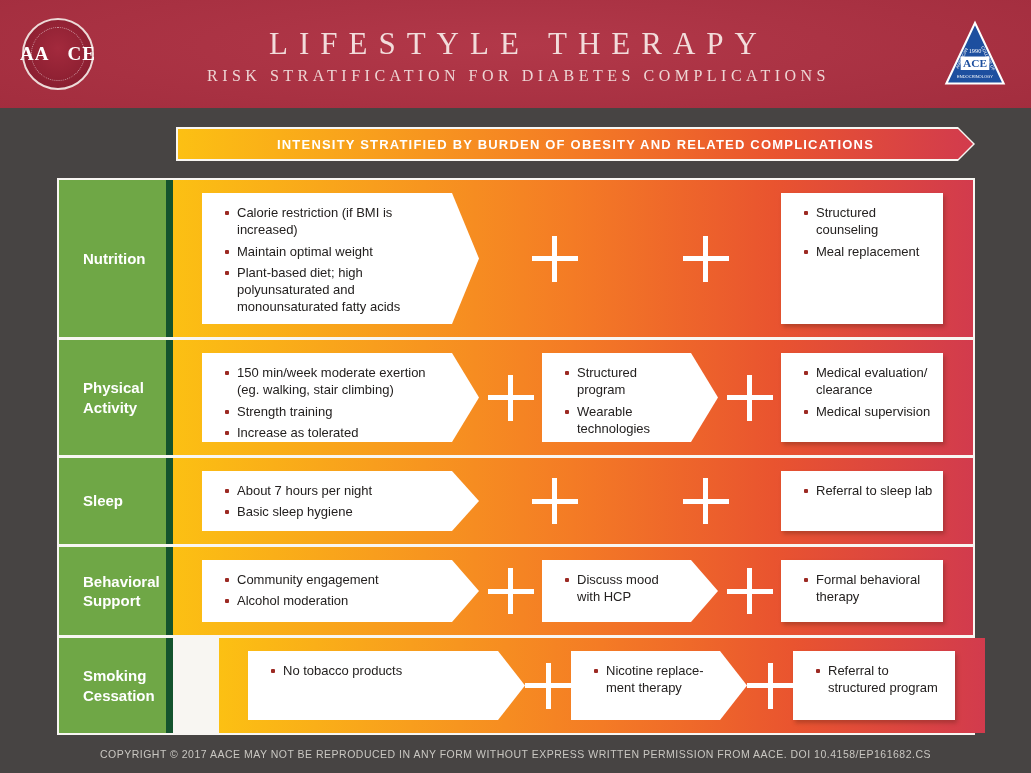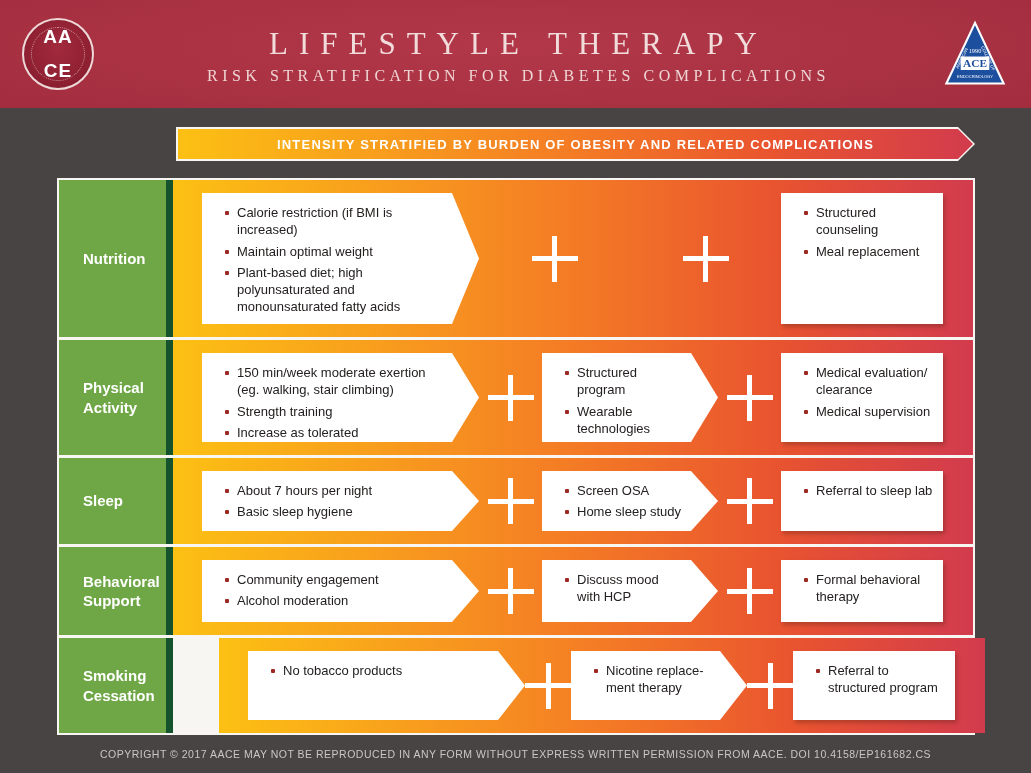--- a/index.html
+++ b/index.html
@@ -11,22 +11,22 @@
 
   
   .header {
     height:108px; display:flex; align-items:center;
     background: radial-gradient(140% 190% at 50% 42%, #b23849 0%, #a12c3d 52%, #8c2233 100%);
   }
   .seal {
     width:72px; height:72px; margin-left:22px; border-radius:50%;
     border:2px solid #eddad8; position:relative; flex:0 0 auto;
     background: radial-gradient(circle at 50% 42%, #a32a3d 0%, #8a1e30 75%);
-    display:flex; flex-direction:column; align-items:center; justify-content:center;
-    color:#fff; font-family:Liberation Sans, sans-serif; font-weight:bold;gap:18px;
+    display:flex; flex-direction:row; align-items:center; justify-content:center;
+    color:#fff; font-family:Liberation Serif, serif; font-weight:bold;gap:18px;
   }
   .seal::before {
     content:""; position:absolute; inset:7px; border-radius:50%;
     border:1px dotted rgba(255,255,255,.55);
   }
   .seal .l1, .seal .l2 { font-size:19px; line-height:.82; letter-spacing:1px; }
   .titles { flex:1; text-align:center; font-family:"Liberation Serif", serif; padding-top:2px; }
   .title { font-size:31px; font-weight:400; letter-spacing:11px; color:#f2dcdb; margin-bottom:5px; }
   .subtitle { font-size:16px; font-weight:400; letter-spacing:4.5px; color:#eed6d5; }
   .tri-logo { margin-right:24px; flex:0 0 auto; }
@@ -184,26 +184,20 @@
       <div class="content">
         <div class="box arrow b1">
           <ul class="blist">
             <li><span>About 7 hours per night</span></li>
             <li><span>Basic sleep hygiene</span></li>
           </ul>
         </div>
         <div class="plus-cell">
             <div class="plus"></div>
           </div>
-        <div class="box arrow b2">
-          <ul class="blist">
-            <li><span>Screen OSA</span></li>
-            <li><span>Home sleep study</span></li>
-          </ul>
-        </div>
         <div class="plus-cell">
             <div class="plus"></div>
           </div>
         <div class="box b3">
           <ul class="blist">
             <li><span>Referral to sleep lab</span></li>
           </ul>
         </div>
       </div>
     </div>

